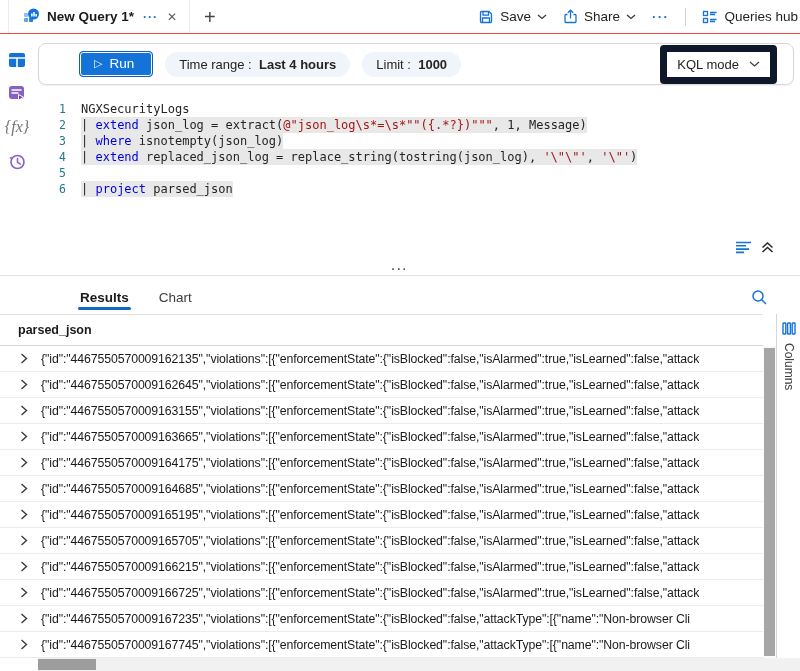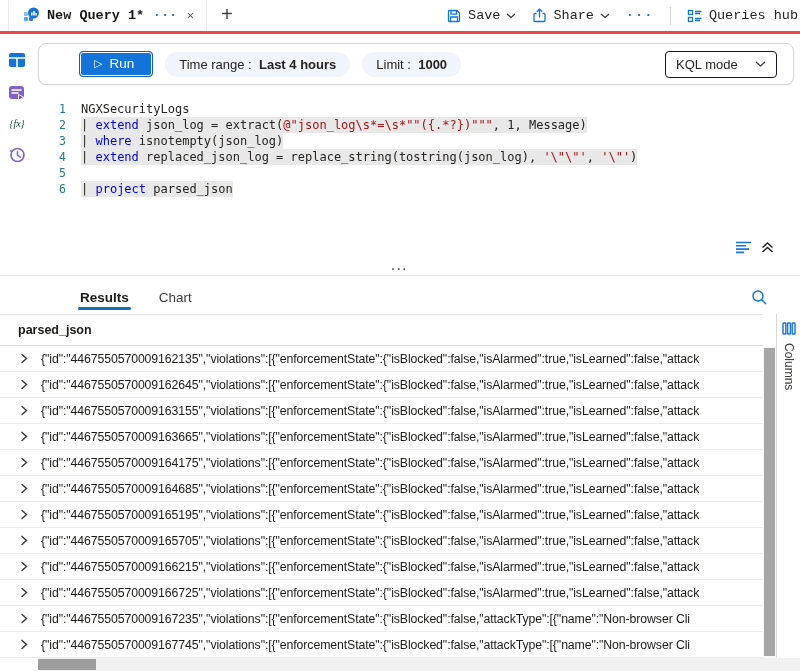--- a/index.html
+++ b/index.html
@@ -5,46 +5,46 @@
   * { box-sizing: border-box; margin: 0; padding: 0; }
   html,body { width: 800px; height: 671px; }
   body {
     font-family: "Liberation Sans", sans-serif;
     background: #ffffff; color: #252423; overflow: hidden; position: relative;
     font-size: 13px;
   }
   svg { display:block; }
 
   
-  .titlebar { height: 34px; display: flex; align-items: stretch; border-bottom: 3px solid #ef4444; background:#fff;font-family:Liberation Mono, monospace; }
+  .titlebar { height: 34px; display: flex; align-items: stretch; border-bottom: 1px solid #ef4444; background:#fff; }
   .doc-tab { display:flex; align-items:center; gap:7px; padding:0 12px 0 14px; margin-left:8px;
              border-left:1px solid #ececec; border-right:1px solid #ececec; cursor:pointer; }
   .doc-tab .title { font-weight: 700; font-size: 13.5px; color:#1b1a19; }
   .tab-more { color:#1373d9; font-weight:700; font-size:12px; letter-spacing:1px; margin-left:2px; cursor:pointer; }
   .tab-close { color:#5d5b58; font-size:12px; margin-left:2px; cursor:pointer; }
   .new-tab { align-self:center; font-size:20px; font-weight:300; color:#444; margin-left:14px; cursor:pointer; line-height:20px; }
   .cmds { margin-left:auto; display:flex; align-items:center; gap:16px; padding-right:2px; }
   .cmd { display:flex; align-items:center; gap:6px; cursor:pointer; font-size:13.5px; color:#252423; }
   .cmd-more { color:#1373d9; font-weight:700; letter-spacing:1.5px; font-size:13px; cursor:pointer; }
   .vdiv { width:1px; height:18px; background:#d1d1d1; }
 
   
   .upper { display:flex; height:228px; }
   .rail { width:34px; display:flex; flex-direction:column; align-items:center; gap:17px; padding-top:18px; }
   .rail .ricon { cursor:pointer; }
-  .fx-glyph { font-family:"Liberation Serif", serif; font-style:italic; font-size:10px; color:#14532d; white-space:nowrap; }
+  .fx-glyph { font-family:"Liberation Serif", serif; font-style:italic; font-size:16px; color:#737373; white-space:nowrap; }
   .upper-content { flex:1; display:flex; flex-direction:column; min-width:0; }
 
   .toolbar-card { margin:9px 6px 6px 4px; height:42px; border:1px solid #d8d8d8; border-radius:8px;
                   box-shadow:0 1px 2px rgba(0,0,0,.06); display:flex; align-items:center; gap:12px; padding:0 12px; background:#fff; }
   .run-btn { display:flex; align-items:center; gap:7px; background:#1373d9; color:#fff; border:1px solid #0f5fb4;
              box-shadow: inset 0 0 0 1px #ffffff; border-radius:4px; padding:4px 18px 5px 14px; font-size:13.5px; cursor:pointer; margin-left:28px; }
   .pill { background:#f0f4fb; border-radius:14px; padding:5px 14px; font-size:13px; color:#252423; cursor:pointer; white-space:nowrap;text-align:center; }
   .pill b { font-weight:700; }
-  .mode-select { margin-left:auto; border:1px solid #0f172a; border-radius:4px; padding:5px 10px; min-width:112px;
+  .mode-select { margin-left:auto; border:7px solid #0f172a; border-radius:4px; padding:5px 10px; min-width:112px;
                  display:flex; align-items:center; justify-content:space-between; gap:10px; font-size:13px; cursor:pointer; background:#fff; margin-right:4px; }
 
   .editor { position:relative; flex:1; padding:10px 0 0 2px; font-family:"DejaVu Sans Mono","Liberation Mono",monospace; font-size:12px; }
   .code-line { display:flex; line-height:16px; white-space:pre; }
   .code-line .ln { width:30px; text-align:right; margin-right:15px; color:#237893; flex:none; font-size:11.5px; }
   .code-line .code.hl { background:#e8e8e8; }
   .seg-kw { color:#0000e0; }
   .seg-str { color:#a31515; }
   .seg-squiggle { text-decoration: underline wavy #b05ac4; text-decoration-thickness:1px; text-underline-offset:2px; }
   .editor-corner { position:absolute; right:26px; bottom:8px; display:flex; align-items:center; gap:9px; }

